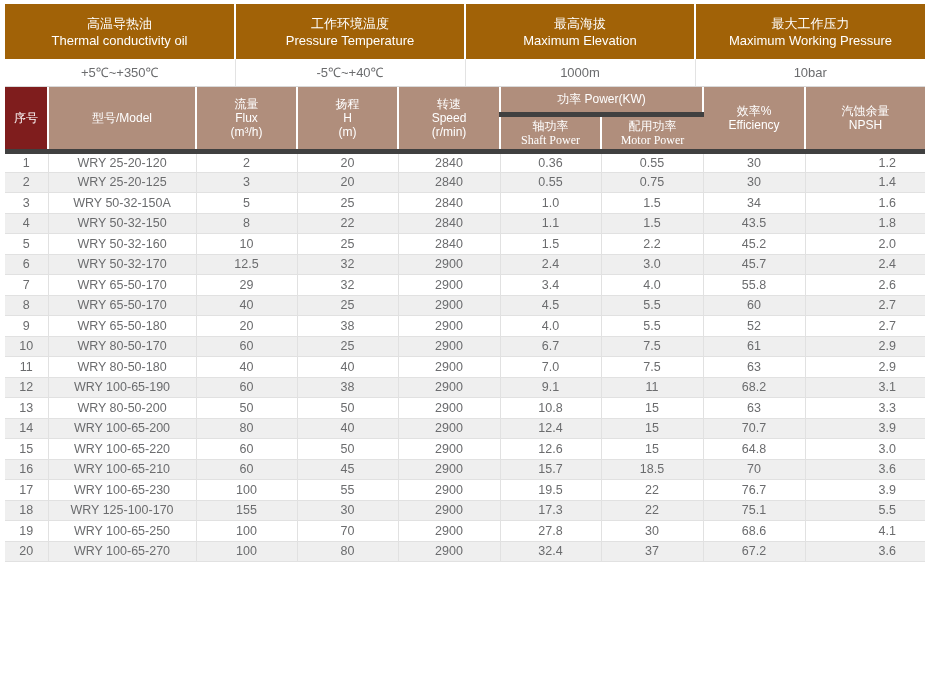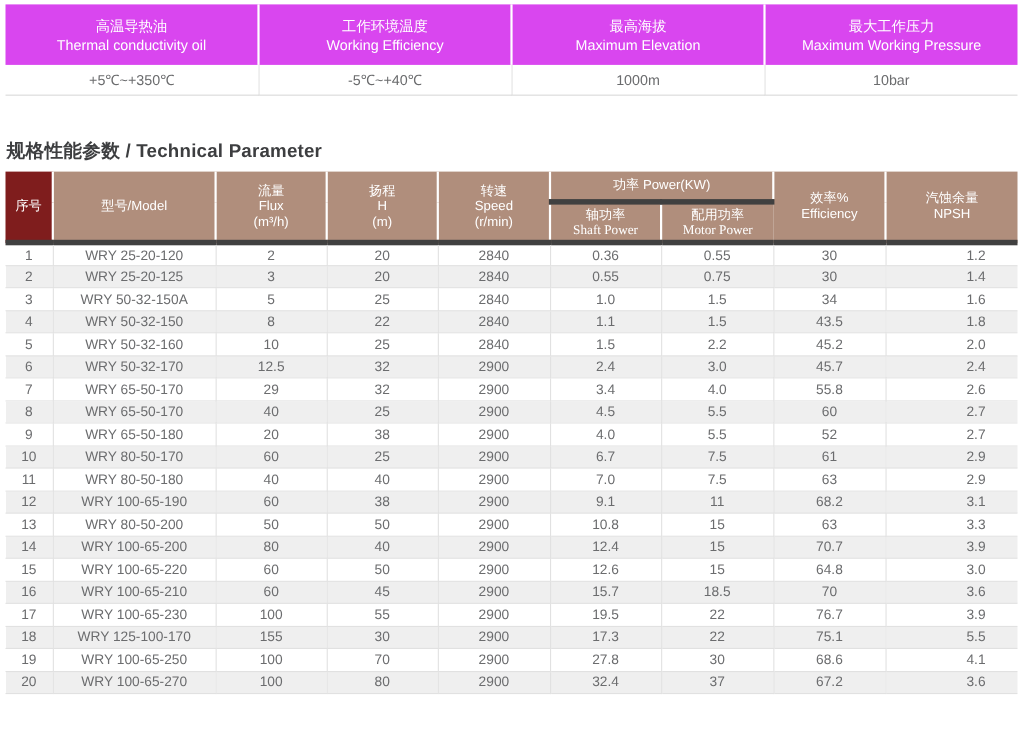--- a/index.html
+++ b/index.html
@@ -17,21 +17,21 @@
     font-weight: bold;
     color: #3d3e40;
     margin: 0 0 7px 1px;
     letter-spacing: 0.2px;
   }
 
   table { border-collapse: collapse; table-layout: fixed; width: 920px; }
 
   
   .wc-table th {
-    background: #d946ef;
+    background: #a16207;
     color: #ffffff;
     font-weight: normal;
     height: 55px;
     border-right: 2px solid #ffffff;
     font-size: 13px;
     line-height: 17px;
     text-align: center;
     padding: 4px;
   }
   .wc-table th:last-child { border-right: none; }
@@ -94,21 +94,21 @@
         <col style="width:230px">
     </colgroup>
     <thead>
       <tr>
         <th>
           <div>高温导热油</div>
           <div>Thermal conductivity oil</div>
         </th>
         <th>
           <div>工作环境温度</div>
-          <div>Working Efficiency</div>
+          <div>Pressure Temperature</div>
         </th>
         <th>
           <div>最高海拔</div>
           <div>Maximum Elevation</div>
         </th>
         <th>
           <div>最大工作压力</div>
           <div>Maximum Working Pressure</div>
         </th>
       </tr>
@@ -116,21 +116,20 @@
     <tbody>
       <tr>
         <td>+5℃~+350℃</td>
         <td>-5℃~+40℃</td>
         <td>1000m</td>
         <td>10bar</td>
       </tr>
     </tbody>
   </table>
 
-  <h2 class="section-title title-gap">规格性能参数 / Technical Parameter</h2>
 
   <table class="tp-table">
     <colgroup>
       <col style="width:43px">
         <col style="width:148px">
         <col style="width:101px">
       <col style="width:101px">
         <col style="width:102px">
         <col style="width:101px">
       <col style="width:102px">

